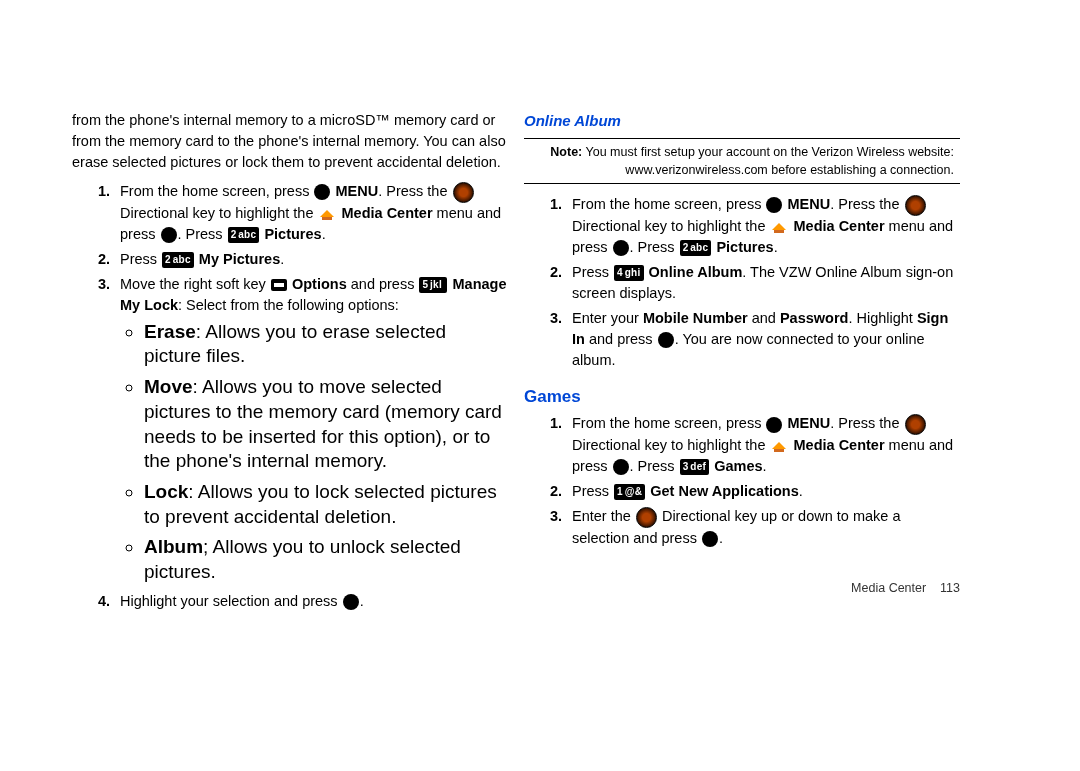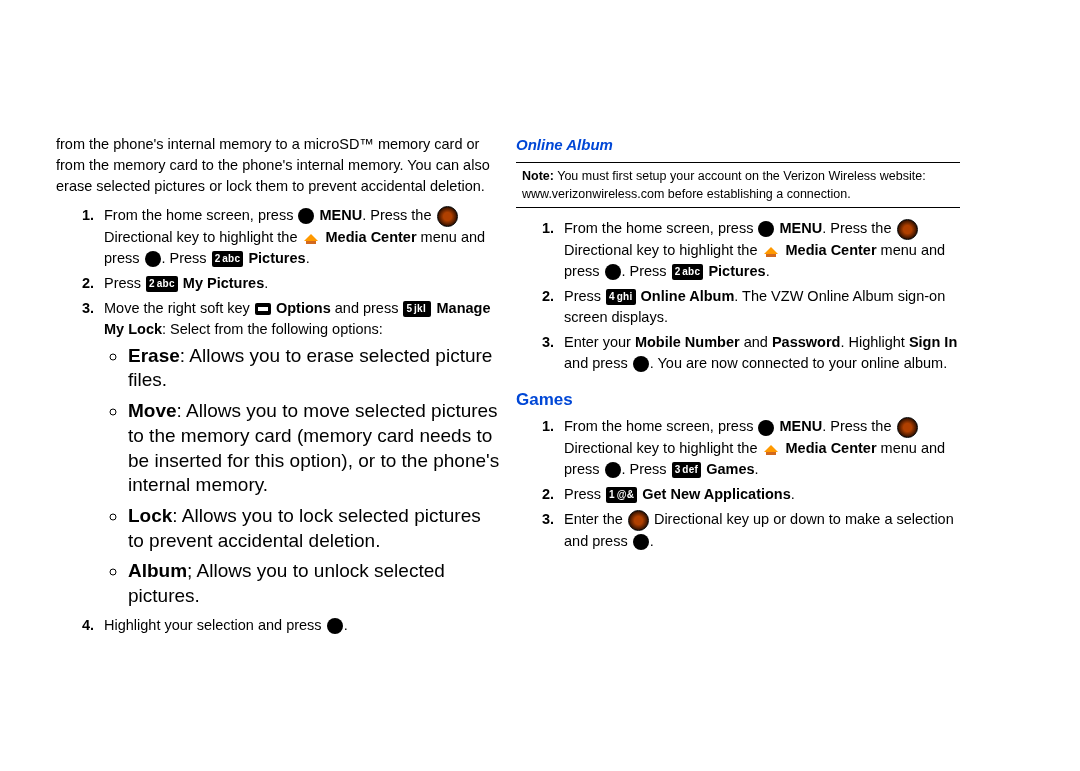--- a/index.html
+++ b/index.html
@@ -7,24 +7,23 @@
     padding: 0;
     background: #fff;
     font-family: Arial, Helvetica, sans-serif;
     font-size: 14.5px;
     color: #000;
     width: 1080px;
     height: 771px;
     box-sizing: border-box;
   }
   .page {
-    padding: 110px 120px 40px 56px;
+    padding: 110px 120px 40px 72px;
     display: flex;
     gap: 16px;
-    margin-top: 24px;
   }
   .col {
     flex: 1;
     line-height: 1.45;
   }
   .intro {
     margin-bottom: 8px;
   }
   ol.steps {
     padding-left: 28px;
@@ -59,21 +58,21 @@
     color: #0047d6;
     font-weight: bold;
     font-size: 17px;
     margin: 14px 0 4px 0;
   }
   .note-box {
     border-top: 1px solid #000;
     border-bottom: 1px solid #000;
     padding: 4px 6px;
     font-size: 12.5px;
-    text-align: left;
+    text-align: right;
     margin-bottom: 10px;
   }
   .footer {
     font-size: 12.5px;
     text-align: right;
     color: #333;
     margin-top: 30px;
   }
   
   .ic {
@@ -247,14 +246,17 @@
         <span class="bold">Get New Applications</span>.
       </li>
       <li>
         <span>Enter the </span>
         <span class="ic dir-key"></span>
         <span> Directional key up or down to make a selection and press </span>
         <span class="ic center-key"></span><span>.</span>
       </li>
     </ol>
 
+    <div class="footer">
+      <span>Media Center</span>&nbsp;&nbsp;&nbsp;&nbsp;<span>113</span>
+    </div>
   </div>
 </div>
 
 </body></html>

